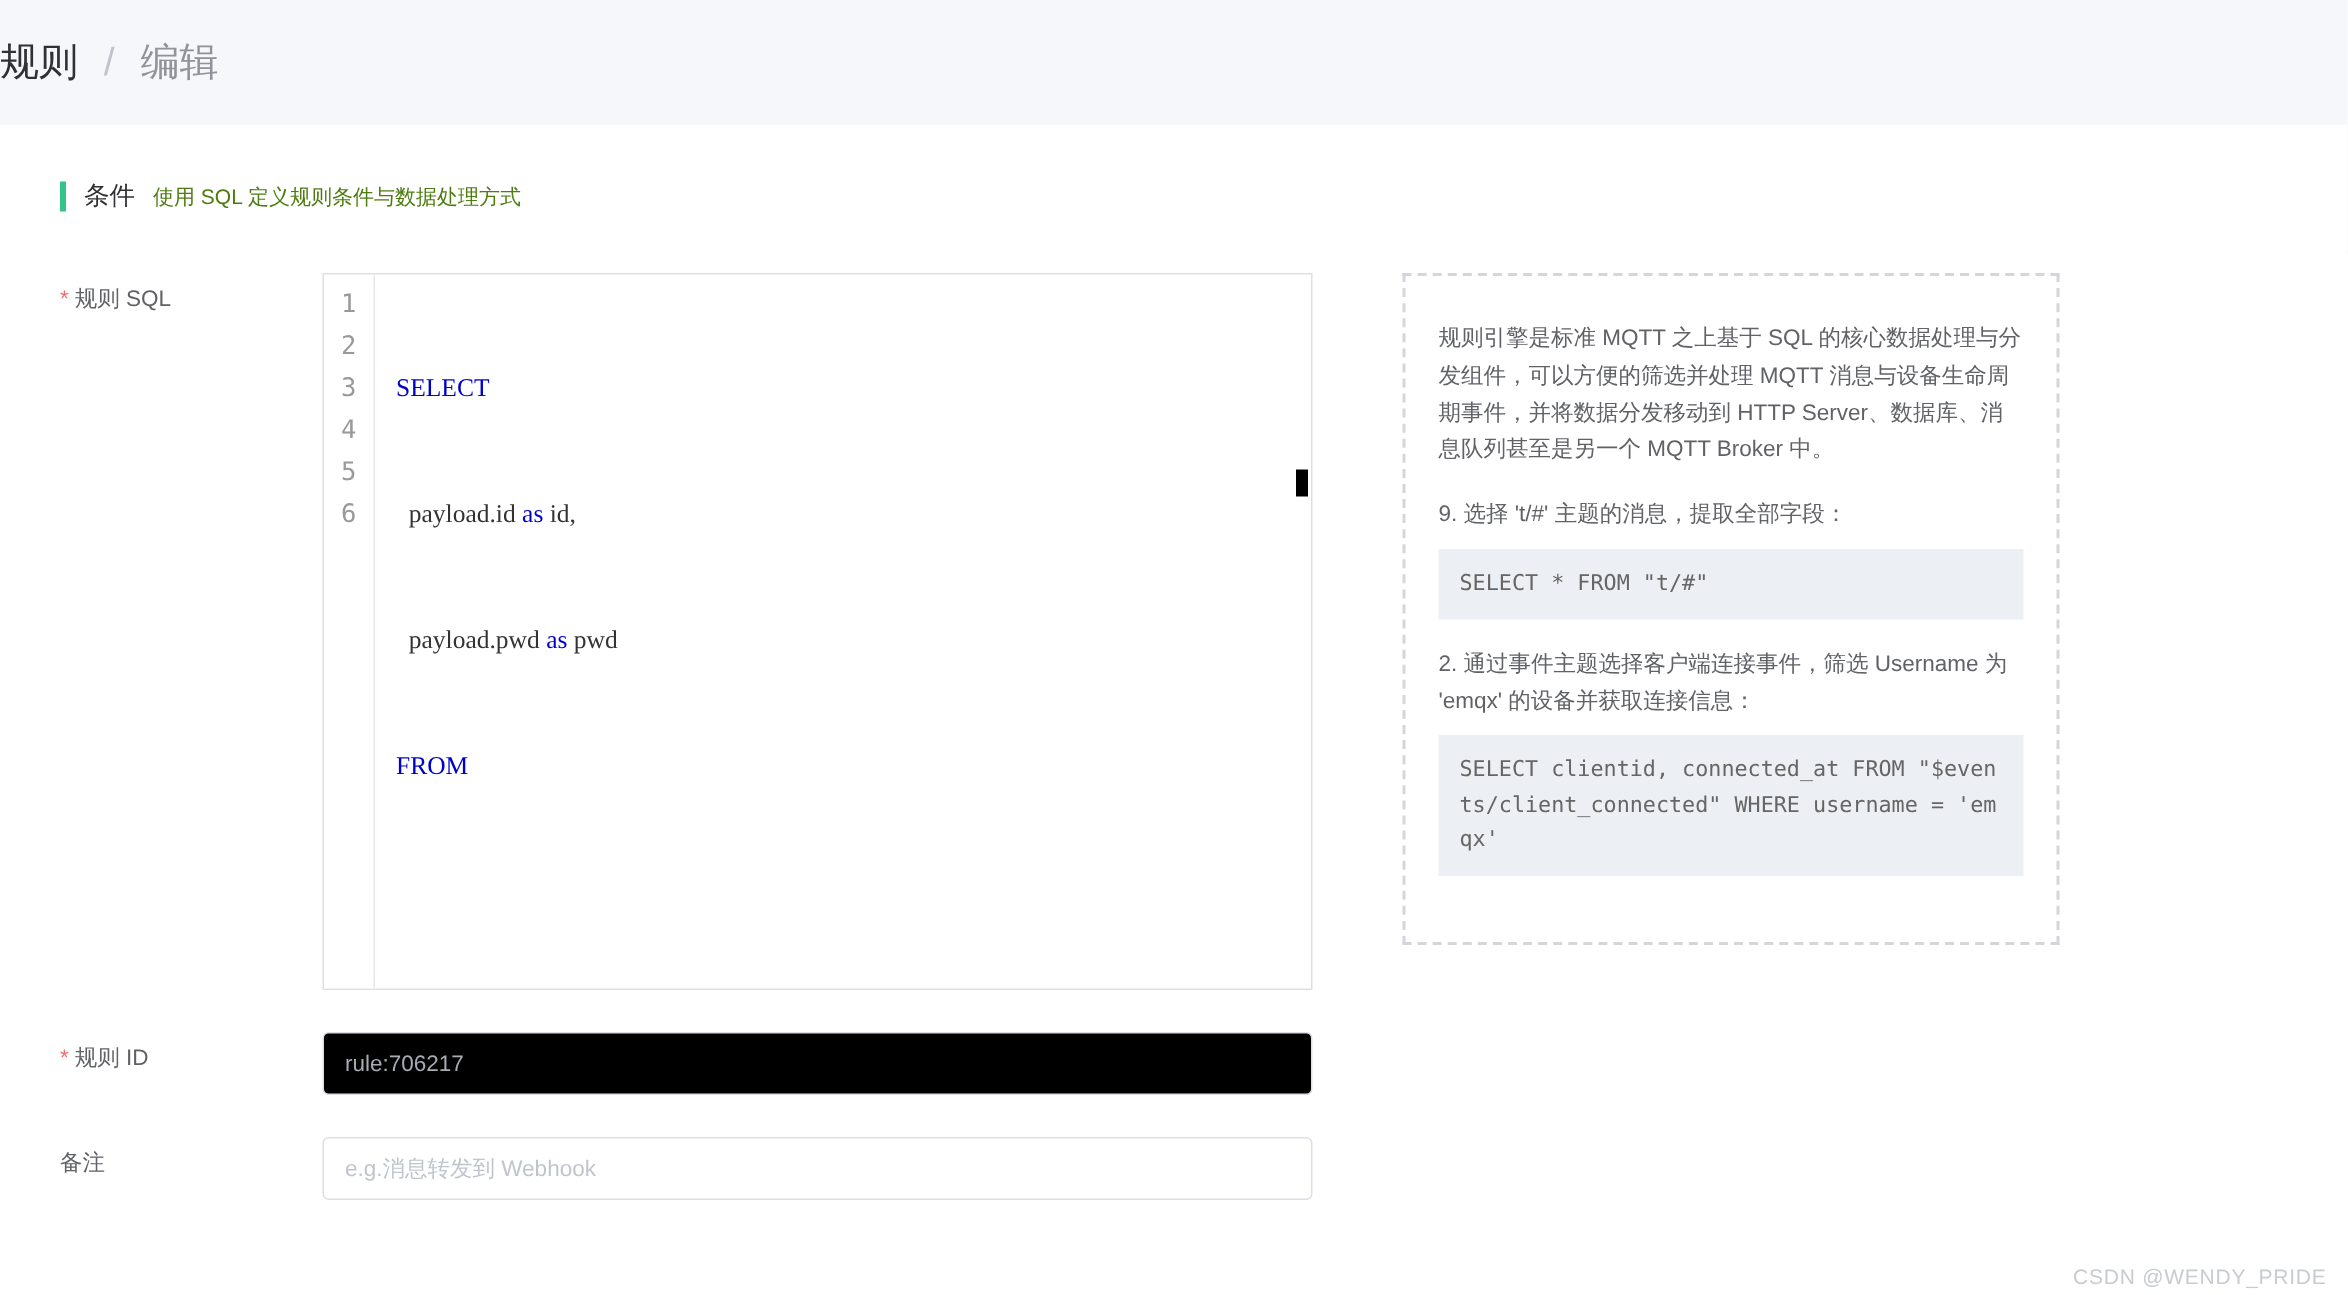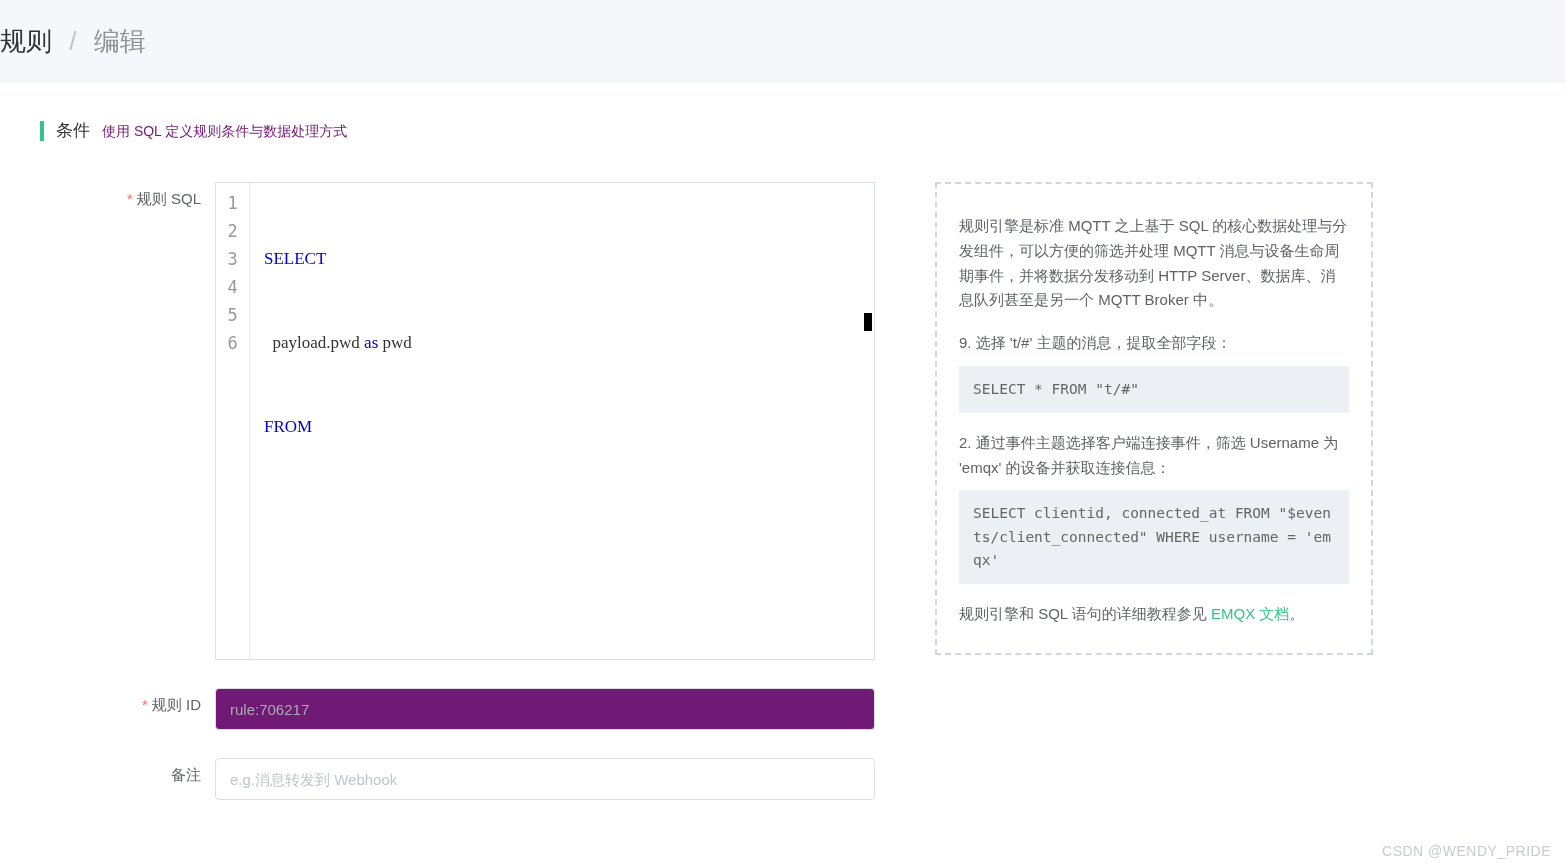--- a/index.html
+++ b/index.html
@@ -51,29 +51,29 @@
       margin-right: 12px;
       align-self: center;
     }
     .section-title {
       font-size: 17px;
       color: #303133;
       margin-right: 12px;
     }
     .section-desc {
       font-size: 14px;
-      color: #701a75;
+      color: #4d7c0f;
     }
     .form-row {
       display: flex;
       margin-bottom: 28px;
     }
     .form-label {
       width: 175px;
-      text-align: right;
+      text-align: left;
       padding-right: 14px;
       font-size: 15px;
       color: #606266;
       padding-top: 8px;
       flex-shrink: 0;
     }
     .required-star {
       color: #f56c6c;
       margin-right: 4px;
     }
@@ -159,21 +159,21 @@
       width: 660px;
       height: 42px;
       border: 1px solid #dcdfe6;
       border-radius: 4px;
       padding: 0 14px;
       font-size: 15px;
       color: #606266;
       outline: none;
     }
     .text-input.disabled {
-      background: #701a75;
+      background: #000000;
       color: #a8abb2;
       cursor: not-allowed;
     }
     .text-input::placeholder {
       color: #c0c4cc;
     }
     .watermark {
       position: fixed;
       right: 14px;
       bottom: 4px;
@@ -208,36 +208,34 @@
       <div class="gutter">
         <div class="gutter-line">1</div>
         <div class="gutter-line">2</div>
         <div class="gutter-line">3</div>
         <div class="gutter-line">4</div>
         <div class="gutter-line">5</div>
         <div class="gutter-line">6</div>
       </div>
       <div class="code-area">
         <div class="code-line"><span class="kw">SELECT</span></div>
+        <div class="code-line"><span class="ident">  payload.id </span><span class="op">as</span><span class="ident"> id,</span></div>
         <div class="code-line"><span class="ident">  payload.pwd </span><span class="op">as</span><span class="ident"> pwd</span></div>
         <div class="code-line"><span class="kw">FROM</span></div>
         
         <div class="cursor-mark"></div>
       </div>
     </div>
 
     <div class="info-panel">
       <p class="info-para">规则引擎是标准 MQTT 之上基于 SQL 的核心数据处理与分发组件，可以方便的筛选并处理 MQTT 消息与设备生命周期事件，并将数据分发移动到 HTTP Server、数据库、消息队列甚至是另一个 MQTT Broker 中。</p>
       <p class="info-step">9. 选择 't/#' 主题的消息，提取全部字段：</p>
       <div class="code-block">SELECT * FROM "t/#"</div>
       <p class="info-step">2. 通过事件主题选择客户端连接事件，筛选 Username 为 'emqx' 的设备并获取连接信息：</p>
       <div class="code-block">SELECT clientid, connected_at FROM "$events/client_connected" WHERE username = 'emqx'</div>
-      <p>
-        <span>规则引擎和 SQL 语句的详细教程参见 </span><a class="doc-link">EMQX 文档</a><span>。</span>
-      </p>
     </div>
   </div>
 
   <div class="form-row">
     <div class="form-label">
       <span class="required-star">*</span><span>规则 ID</span>
     </div>
     <input class="text-input disabled" disabled="" value="rule:706217" style="">
   </div>
 

